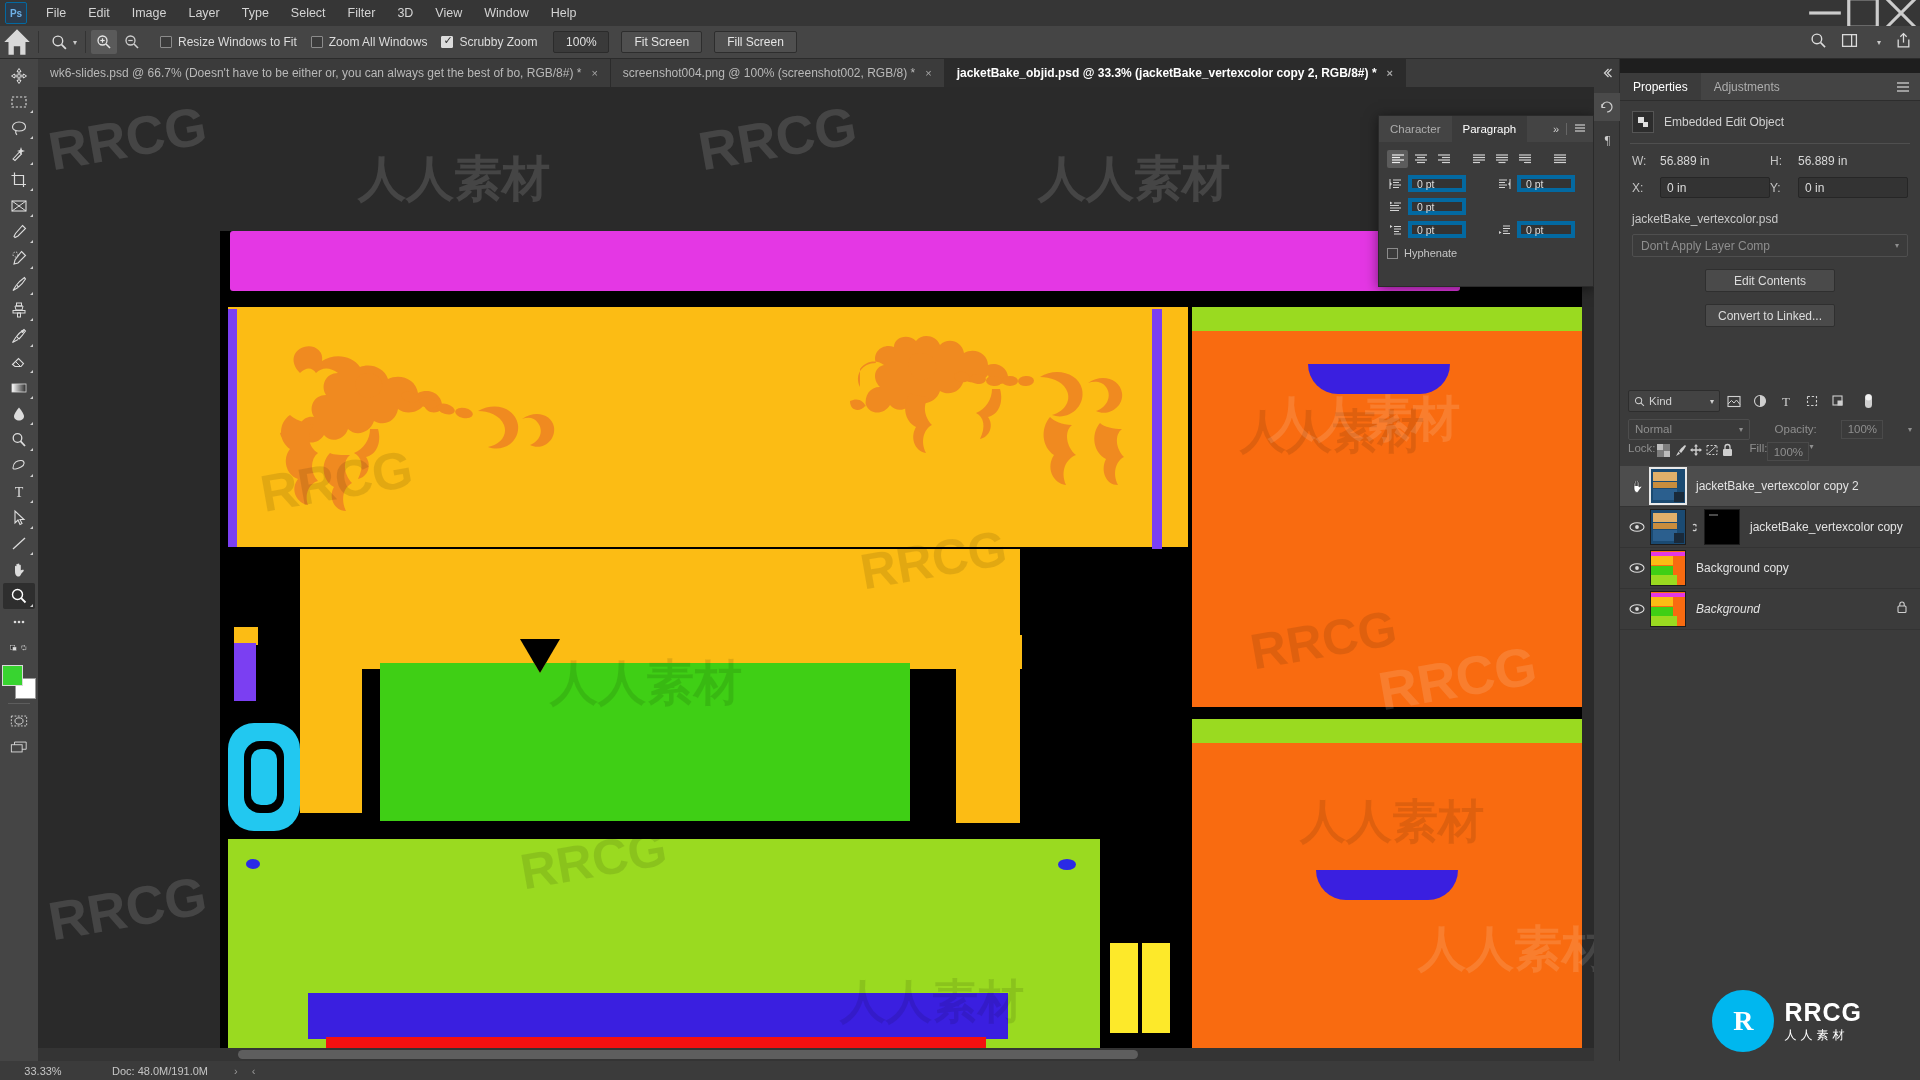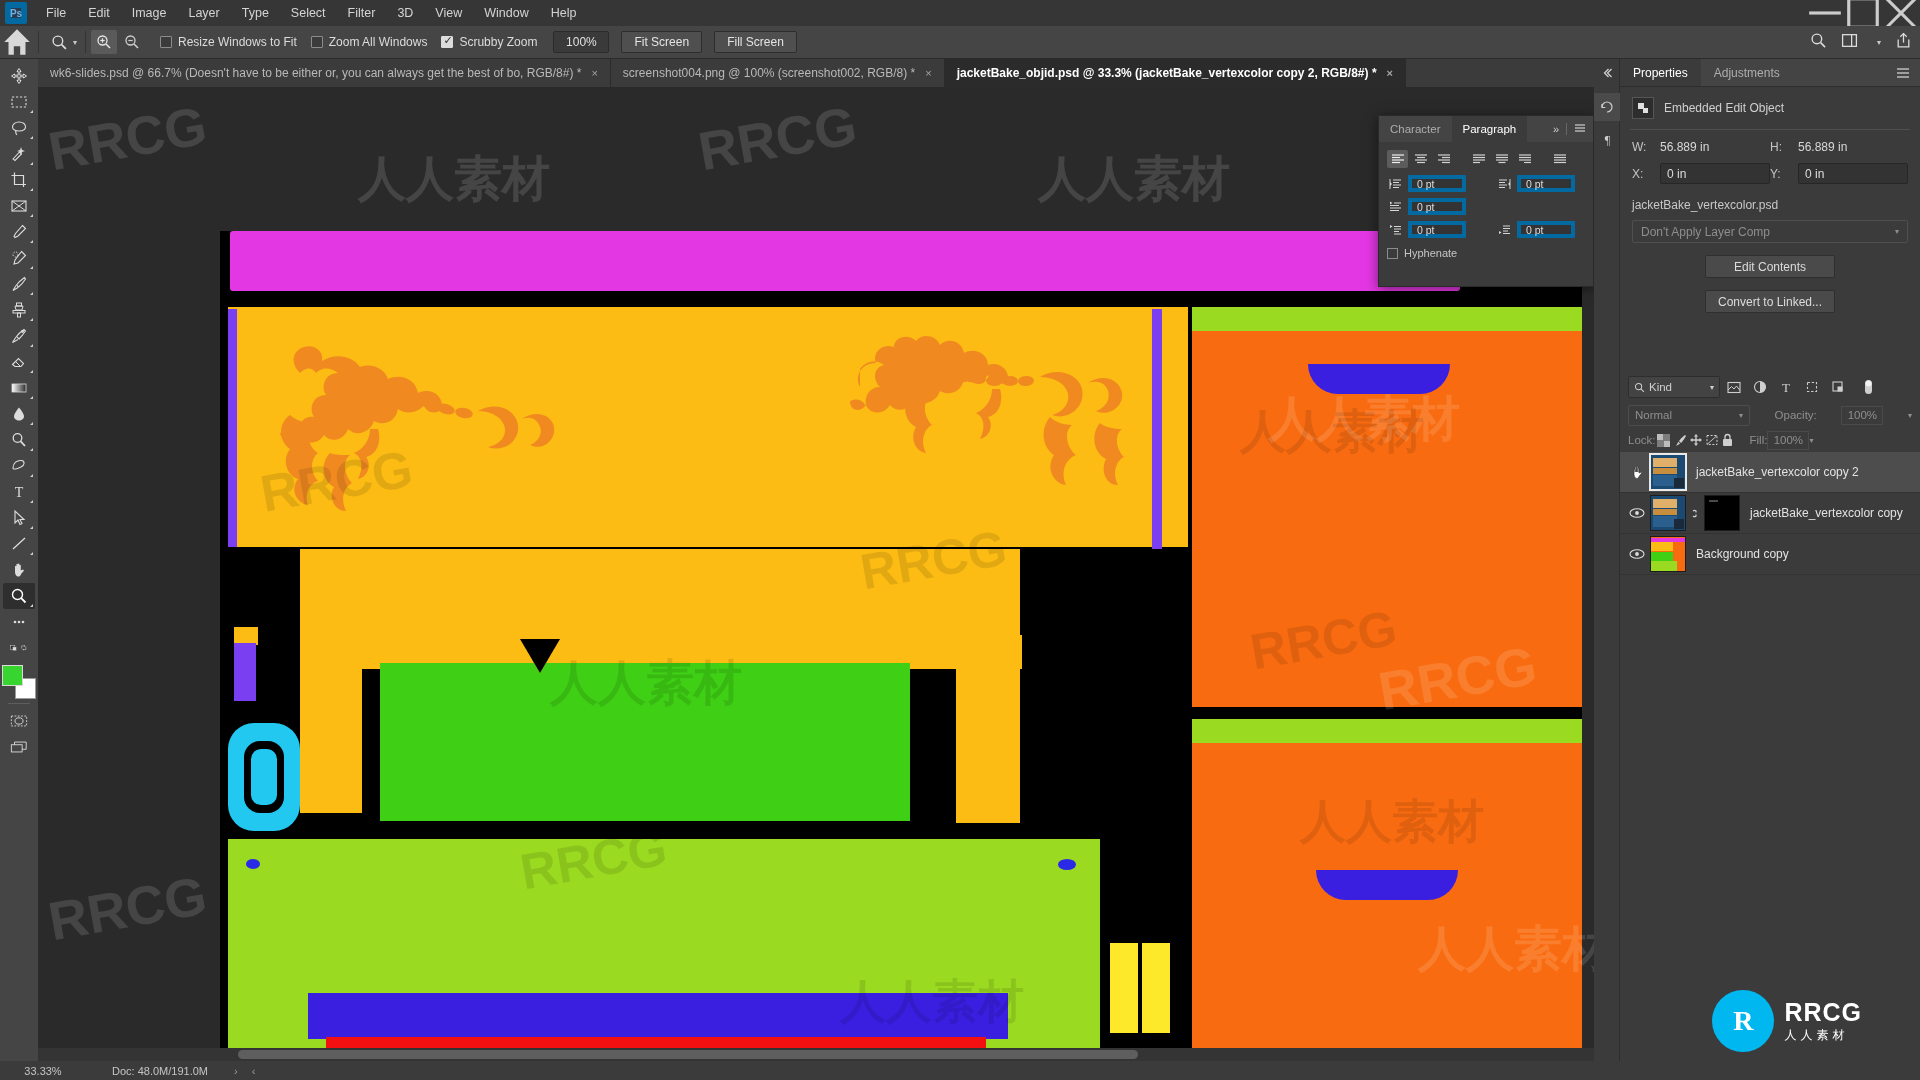--- a/index.html
+++ b/index.html
@@ -4,21 +4,21 @@
 <style>
   * { box-sizing: border-box; margin:0; padding:0; }
   html,body{ width:1920px; height:1080px; overflow:hidden;
     background:#1e1e1e; font-family:"Liberation Sans", sans-serif; color:#c8c8c8; }
   body{ position:relative; }
 
   
   #menubar{ position:absolute; left:0; top:0; width:1920px; height:26px;
     background:#363636; display:flex; align-items:center; }
   #ps-logo{ width:22px; height:22px; margin:0 8px 0 5px; background:#2a3b4d;
-    border:6px solid #0369a1; border-radius:2px; color:#6fb2e8; font-size:10px;
+    border:1px solid #0369a1; border-radius:2px; color:#6fb2e8; font-size:10px;
     font-weight:bold; display:flex; align-items:center; justify-content:center; }
   .menu-item{ padding:3px 11px; font-size:12.5px; color:#d4d4d4; line-height:18px; }
   #win-controls{ position:absolute; right:0; top:0; height:26px; display:flex; }
   .win-btn{ width:38px; height:26px; display:flex; align-items:center;
     justify-content:center; color:#cfcfcf; font-size:13px; }
 
   
   #optionsbar{ position:absolute; left:0; top:26px; width:1920px; height:33px;
     background:#454545; border-bottom:1px solid #2b2b2b; display:flex; align-items:center; }
   .ob-home{ width:34px; height:33px; display:flex; align-items:center; justify-content:center; }
@@ -83,21 +83,21 @@
 
   
   #cv-vscroll{ position:absolute; right:0; top:0; width:13px; height:974px; background:#343434;}
   #cv-vthumb{ position:absolute; left:2px; top:120px; width:9px; height:560px;
     background:#5e5e5e; border-radius:5px;}
   #cv-hscroll{ position:absolute; left:0; bottom:0; width:1582px; height:13px; background:#343434;}
   #cv-hthumb{ position:absolute; left:200px; top:2px; width:900px; height:9px;
     background:#5e5e5e; border-radius:5px;}
 
   
-  #rightdock{ position:absolute; right:0; top:59px; width:300px; height:1002px;
+  #rightdock{ position:absolute; right:0; top:73px; width:300px; height:1002px;
     background:#3b3b3b; }
   .panel-tabs{ display:flex; align-items:stretch; height:28px; background:#444;
     border-bottom:1px solid #2d2d2d; }
   .ptab{ display:flex; align-items:center; padding:0 13px; font-size:12px;
     color:#aeaeae; }
   .ptab.active{ background:#3b3b3b; color:#ffffff; }
   .pmenu{ margin-left:auto; display:flex; align-items:center; padding:0 10px; }
   .pmenu svg{ width:14px; height:14px; }
 
   .prop-row{ display:flex; align-items:center; padding:10px 12px; }
@@ -127,21 +127,21 @@
     display:flex; align-items:center; padding:0 5px; font-size:11.5px; color:#cfcfcf;
     border-radius:2px;}
   .kicon{ width:24px; height:22px; display:flex; align-items:center; justify-content:center;}
   .lmode{ display:flex; align-items:center; height:26px; padding:0 8px; gap:21px;justify-content:space-between; }
   .mode-sel{ width:122px; height:21px; background:#3b3b3b; border:1px solid #4d4d4d;
     display:flex; align-items:center; padding:0 6px; font-size:11.5px; color:#8f8f8f;
     border-radius:2px;}
   .small-lbl{ font-size:11.5px; color:#8f8f8f; }
   .op-val{ width:42px; height:19px; border:1px solid #4a4a4a; display:flex;
     align-items:center; justify-content:center; font-size:11.5px; color:#8f8f8f;}
-  .llock{ display:flex; align-items:center; height:24px; padding:0 8px; }
+  .llock{ display:flex; height:24px; padding:0 8px; }
   .lockicon{ width:16px; height:16px; display:flex; align-items:center; justify-content:center;}
 
   .layer-row{ display:flex; align-items:center; height:41px; padding-left:4px;
     border-bottom:1px solid #333; }
   .layer-row.sel{ background:#4d4d4d; }
   .eye{ width:26px; display:flex; align-items:center; justify-content:center; }
   .thumb{ width:36px; height:36px; border:1px solid #1c1c1c; position:relative;
     overflow:hidden; background:#2b2b2b; flex:none; }
   .thumb.outlined{ outline:2px solid #e9e9e9; outline-offset:-1px; }
   .linkicon{ width:16px; display:flex; align-items:center; justify-content:center; color:#cfcfcf;}
@@ -987,20 +987,42 @@
       <div class="thumb">
         <div style="position:absolute;inset:0;background:#f96b10;"></div>
         <div style="position:absolute;left:0;top:1px;width:36px;height:4px;background:#e437e4;"></div>
         <div style="position:absolute;left:0;top:5px;width:22px;height:9px;background:#fcbc14;"></div>
         <div style="position:absolute;left:0;top:15px;width:22px;height:9px;background:#3fcf15;"></div>
         <div style="position:absolute;left:0;top:24px;width:26px;height:11px;background:#9ada20;"></div>
       </div>
       <div class="lname">Background copy</div>
     </div>
 
+    <div class="layer-row">
+      <div class="eye">
+        <svg width="16" height="12" viewBox="0 0 16 12">
+            <ellipse cx="8" cy="6" rx="7" ry="4.3" fill="none" stroke="#dcdcdc" stroke-width="1.1"></ellipse>
+            <circle cx="8" cy="6" r="1.9" fill="#dcdcdc"></circle>
+          </svg>
+      </div>
+      <div class="thumb">
+        <div style="position:absolute;inset:0;background:#f96b10;"></div>
+        <div style="position:absolute;left:0;top:1px;width:36px;height:4px;background:#e437e4;"></div>
+        <div style="position:absolute;left:0;top:5px;width:22px;height:9px;background:#fcbc14;"></div>
+        <div style="position:absolute;left:0;top:15px;width:22px;height:9px;background:#3fcf15;"></div>
+        <div style="position:absolute;left:0;top:24px;width:26px;height:11px;background:#9ada20;"></div>
+      </div>
+      <div class="lname italic">Background</div>
+      <div class="llockbadge">
+        <svg width="12" height="14" viewBox="0 0 12 14">
+            <rect x="2" y="6" width="8" height="6.5" rx="1" fill="none" stroke="#cfcfcf" stroke-width="1.1"></rect>
+            <path d="M3.8 6 L3.8 4.2 A2.2 2.2 0 0 1 8.2 4.2 L8.2 6" fill="none" stroke="#cfcfcf" stroke-width="1.1"></path>
+          </svg>
+      </div>
+    </div>
   </div>
 </div>
 
 <div id="rrcg-badge">
   <div id="rrcg-circle">R</div>
   <div id="rrcg-text">
     <div class="big">RRCG</div>
     <div class="small">人人素材</div>
   </div>
 </div>

